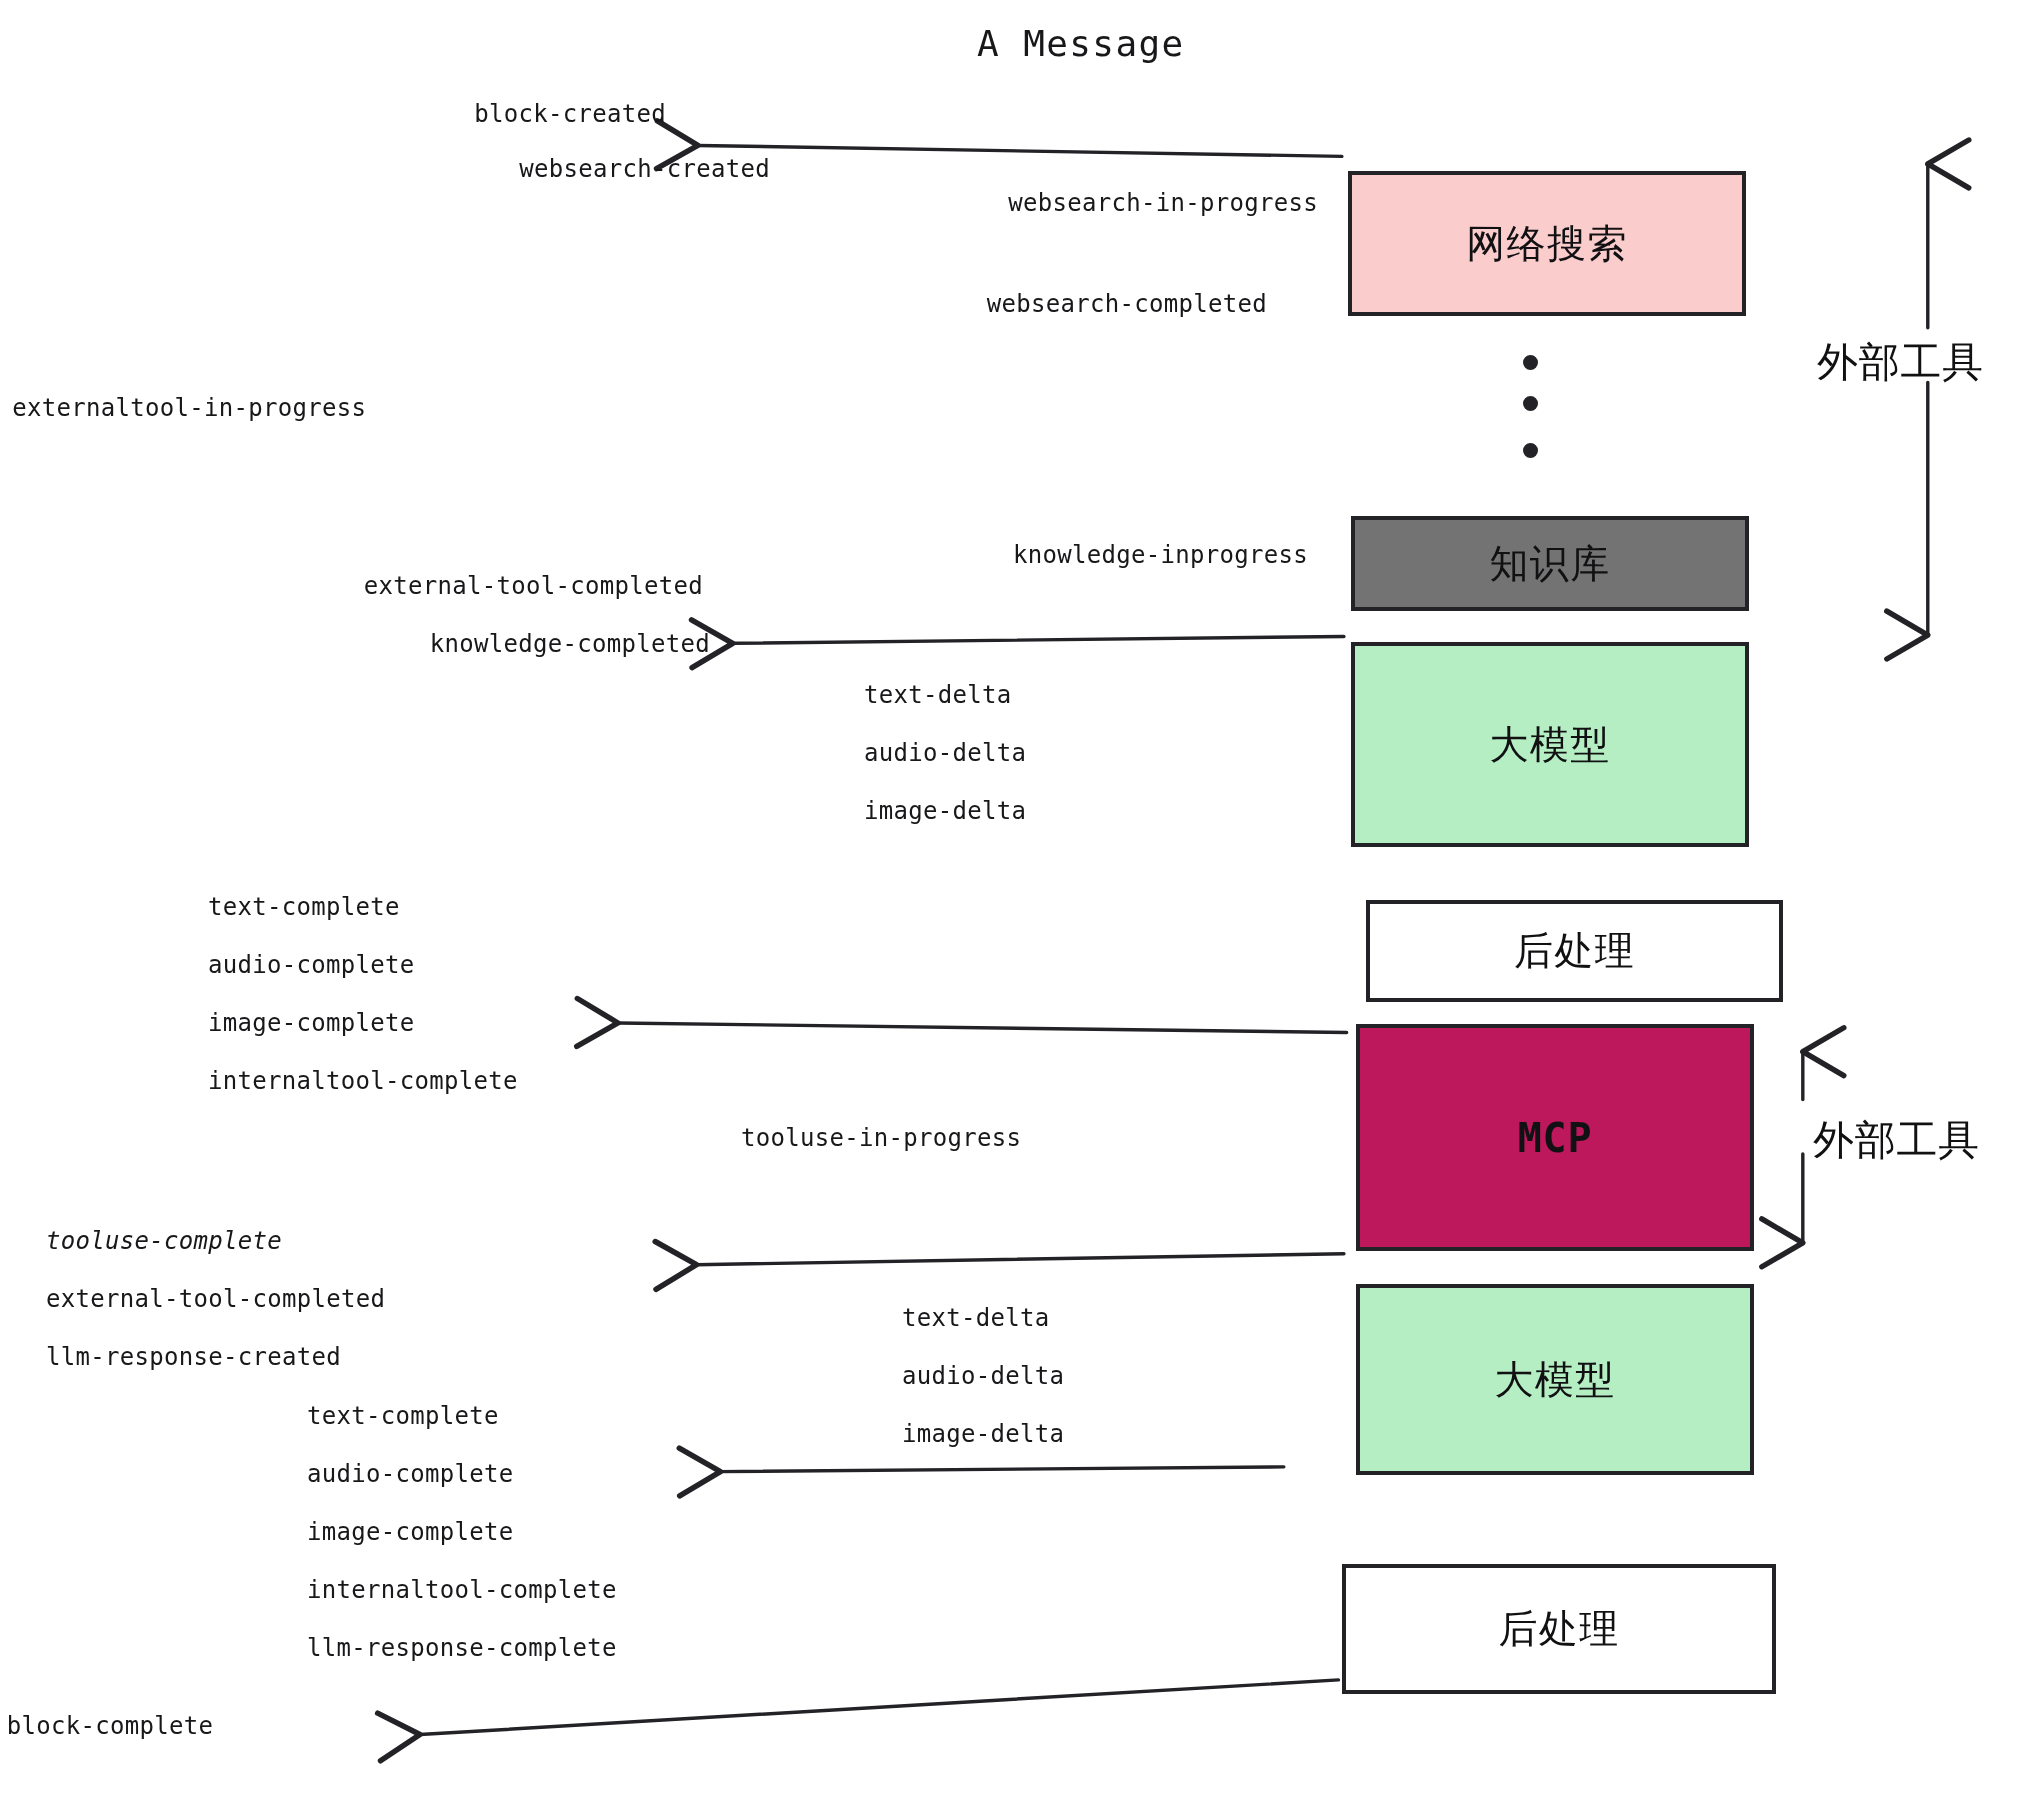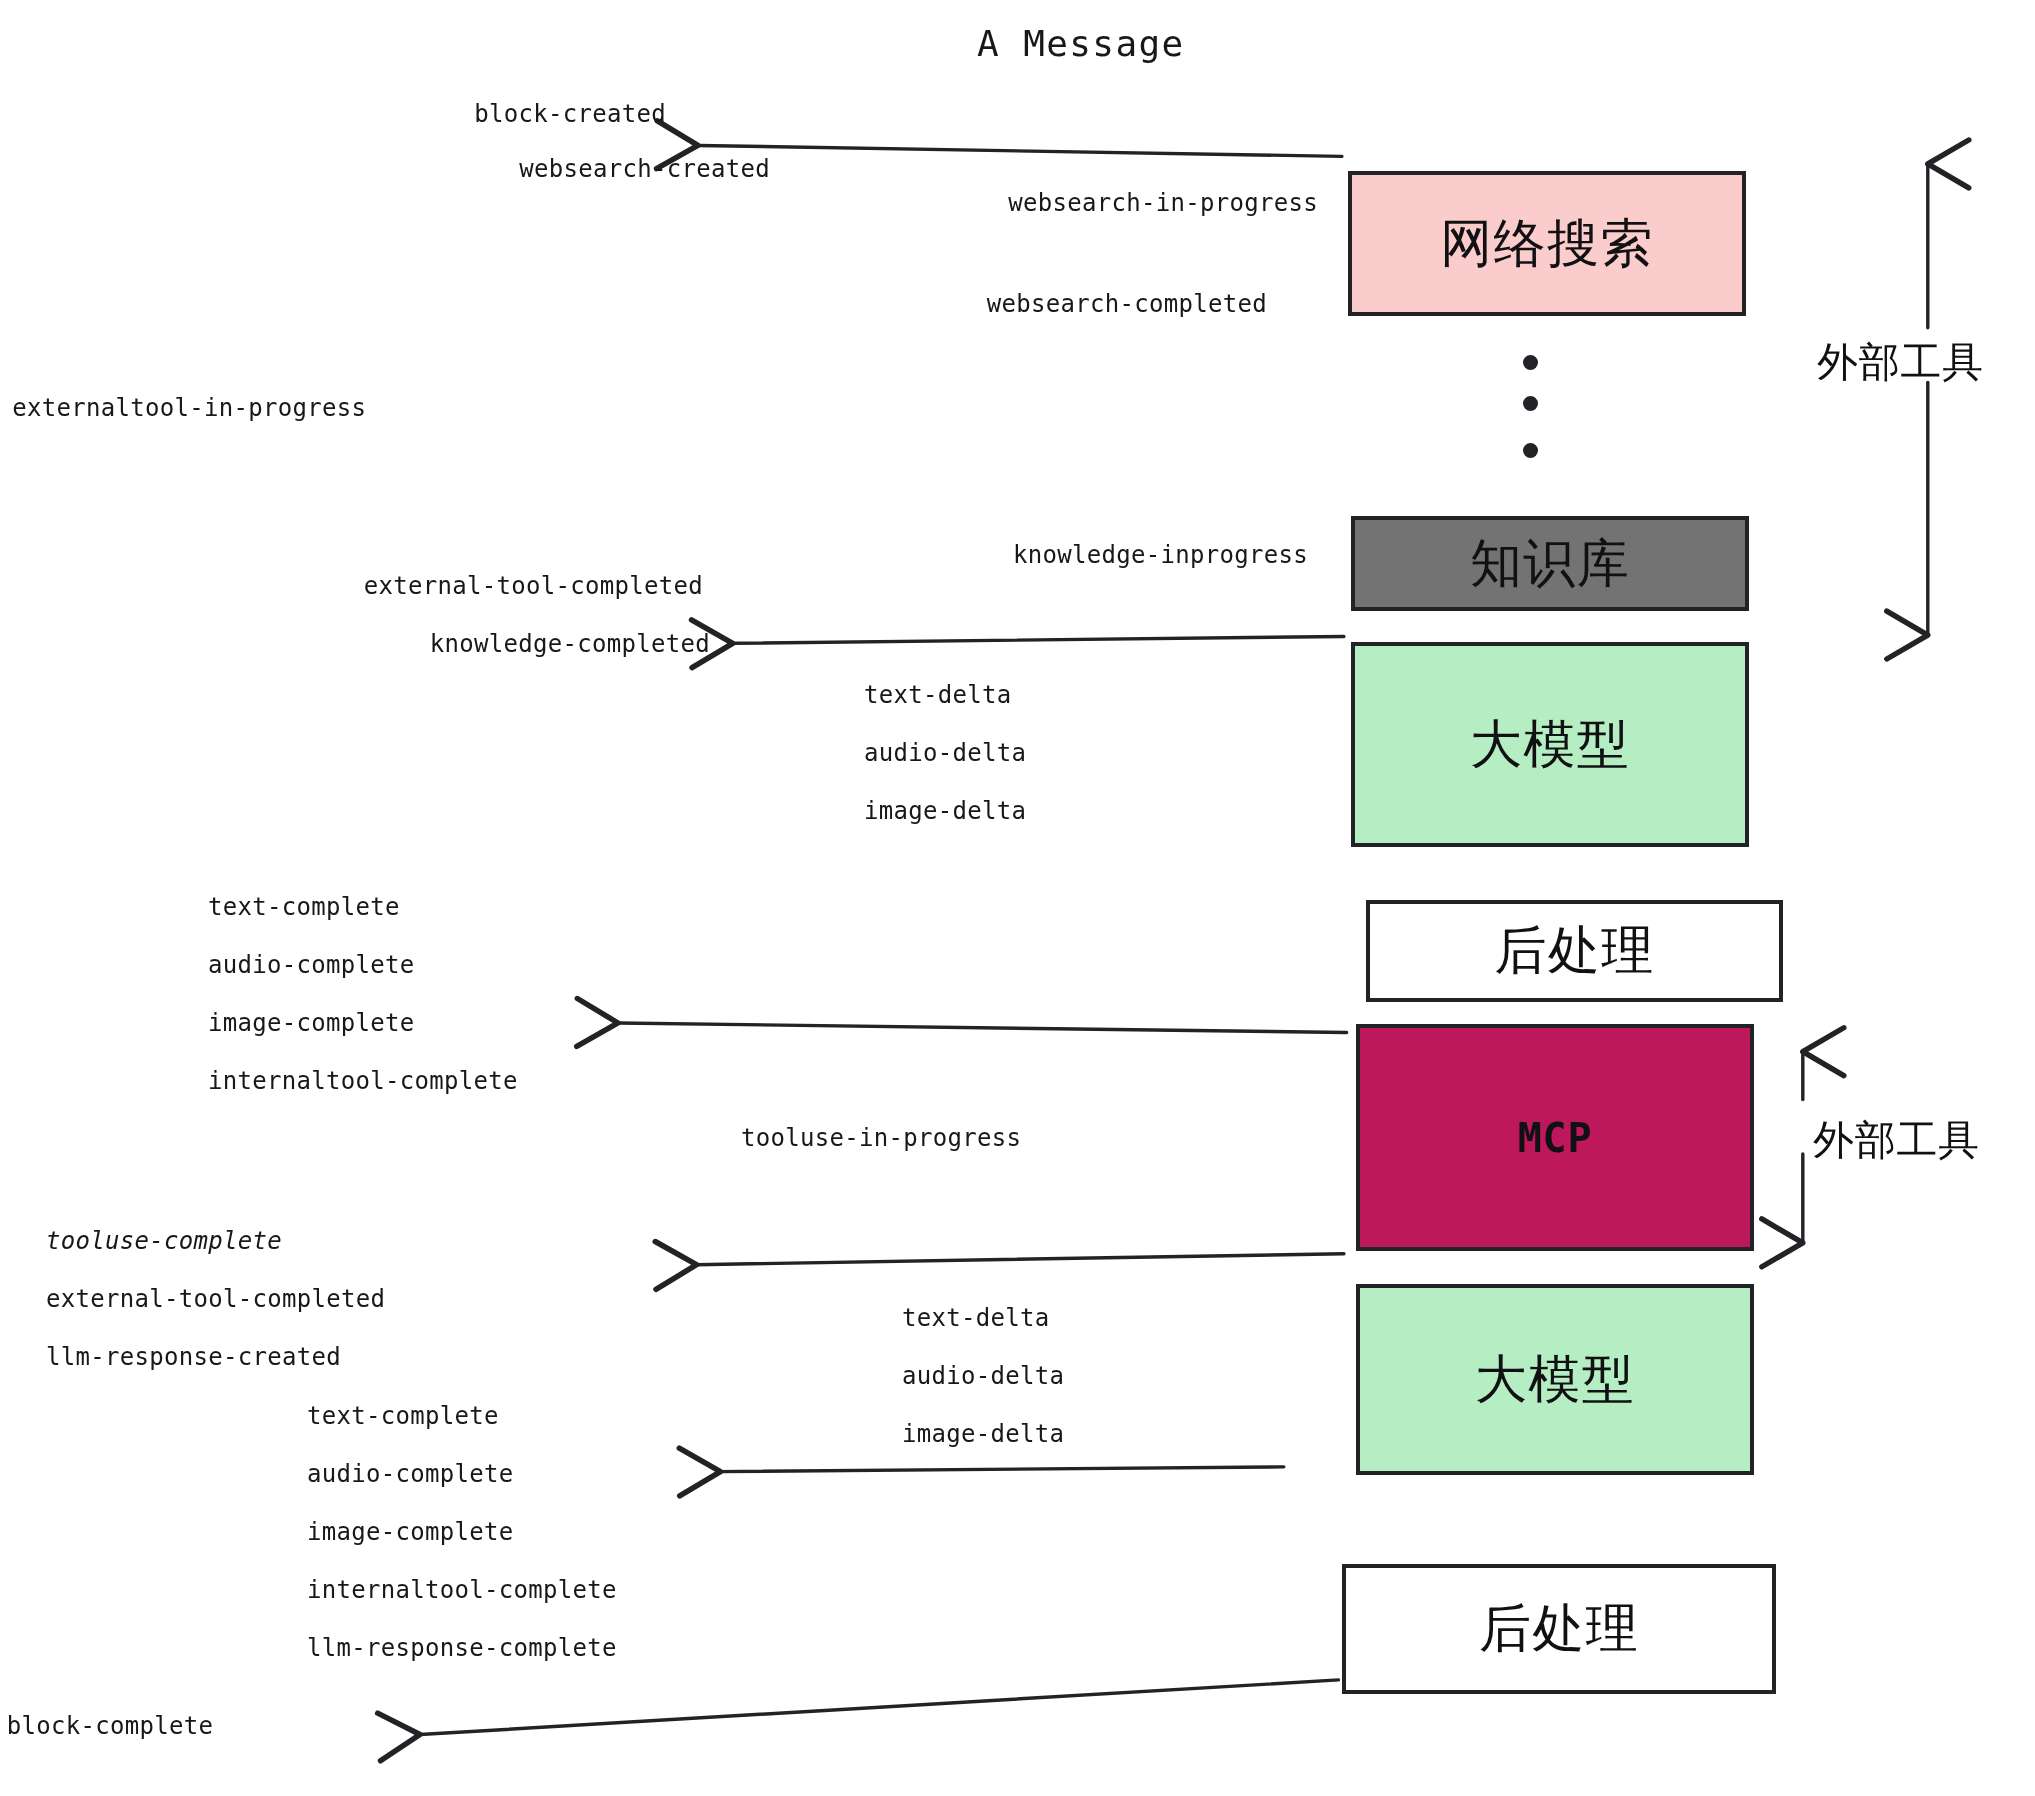--- a/index.html
+++ b/index.html
@@ -51,21 +51,21 @@
 
   
   .stage-box {
     position: absolute;
     box-sizing: border-box;
     border: 4.1px solid #232327;
     display: flex;
     align-items: center;
     justify-content: center;
     font-family: Liberation Mono, monospace;
-    font-size: 52px;
+    font-size: 39px;
     color: #111113;
     letter-spacing: 1.4px;
   }
   .stage-box.mcp {
     font-family: "DejaVu Sans Mono", "Liberation Mono", monospace;
     font-size: 40px;
     font-weight: bold;
     letter-spacing: 0.7px;
   }
 

